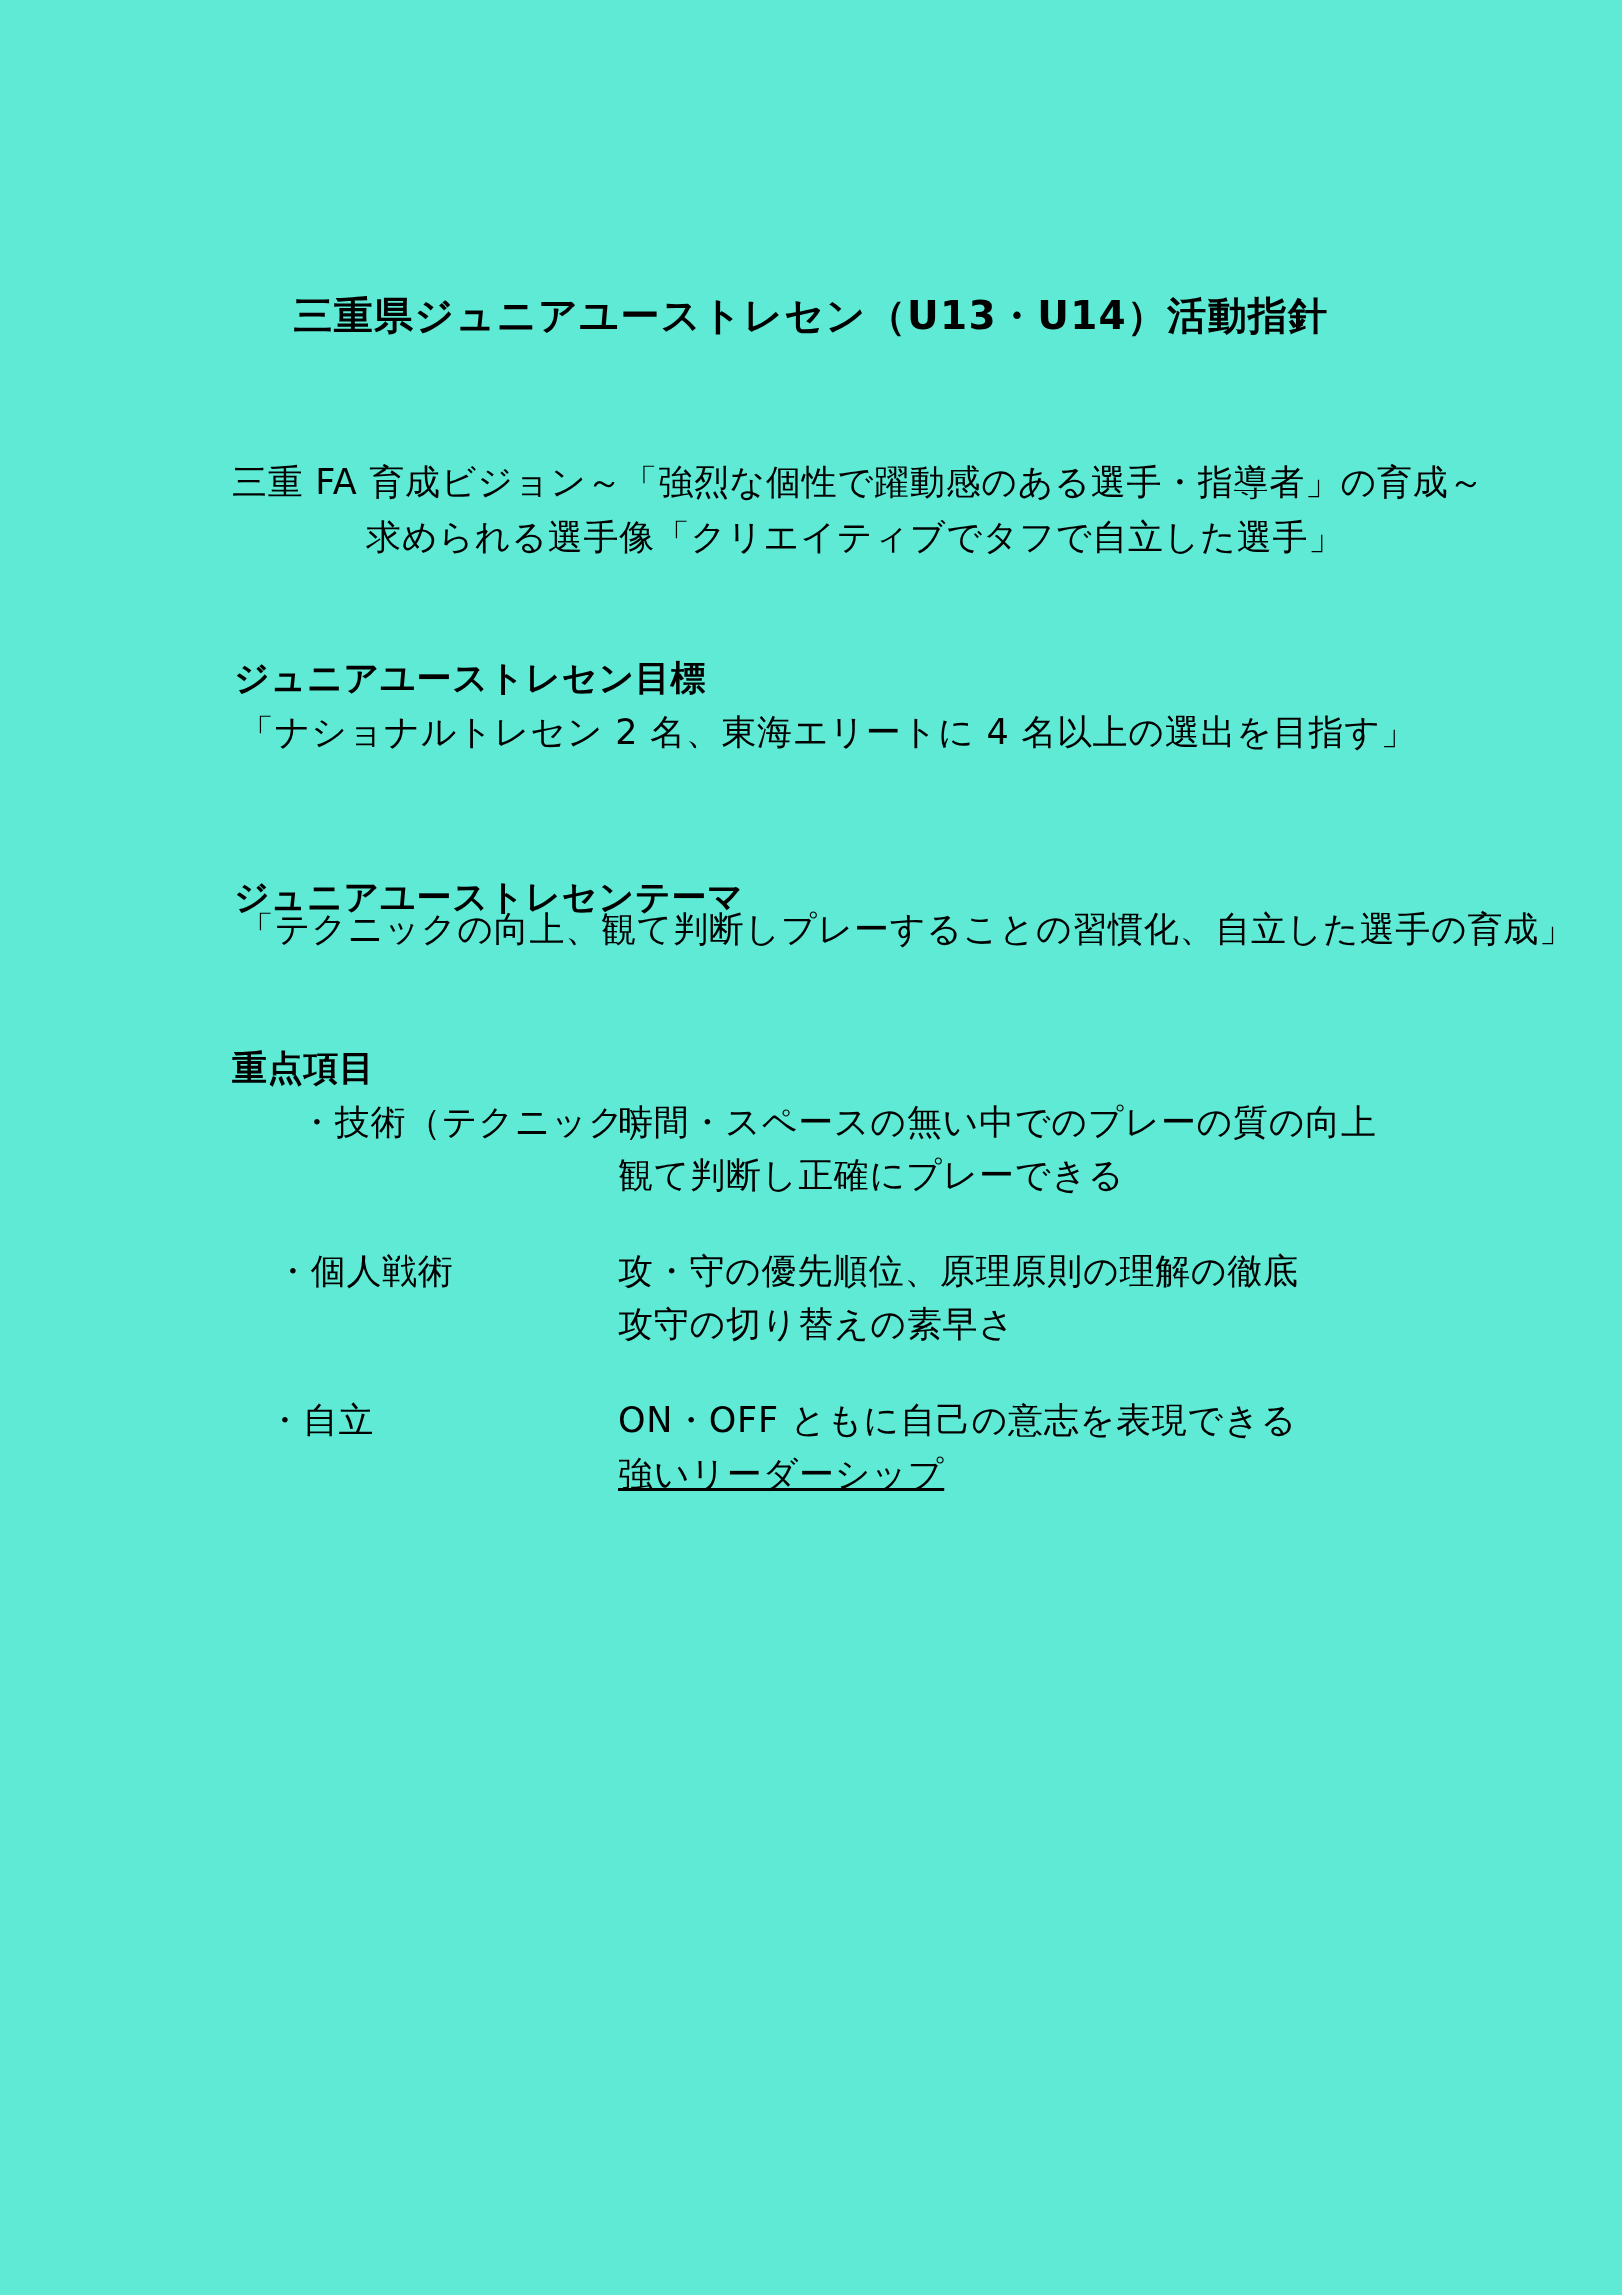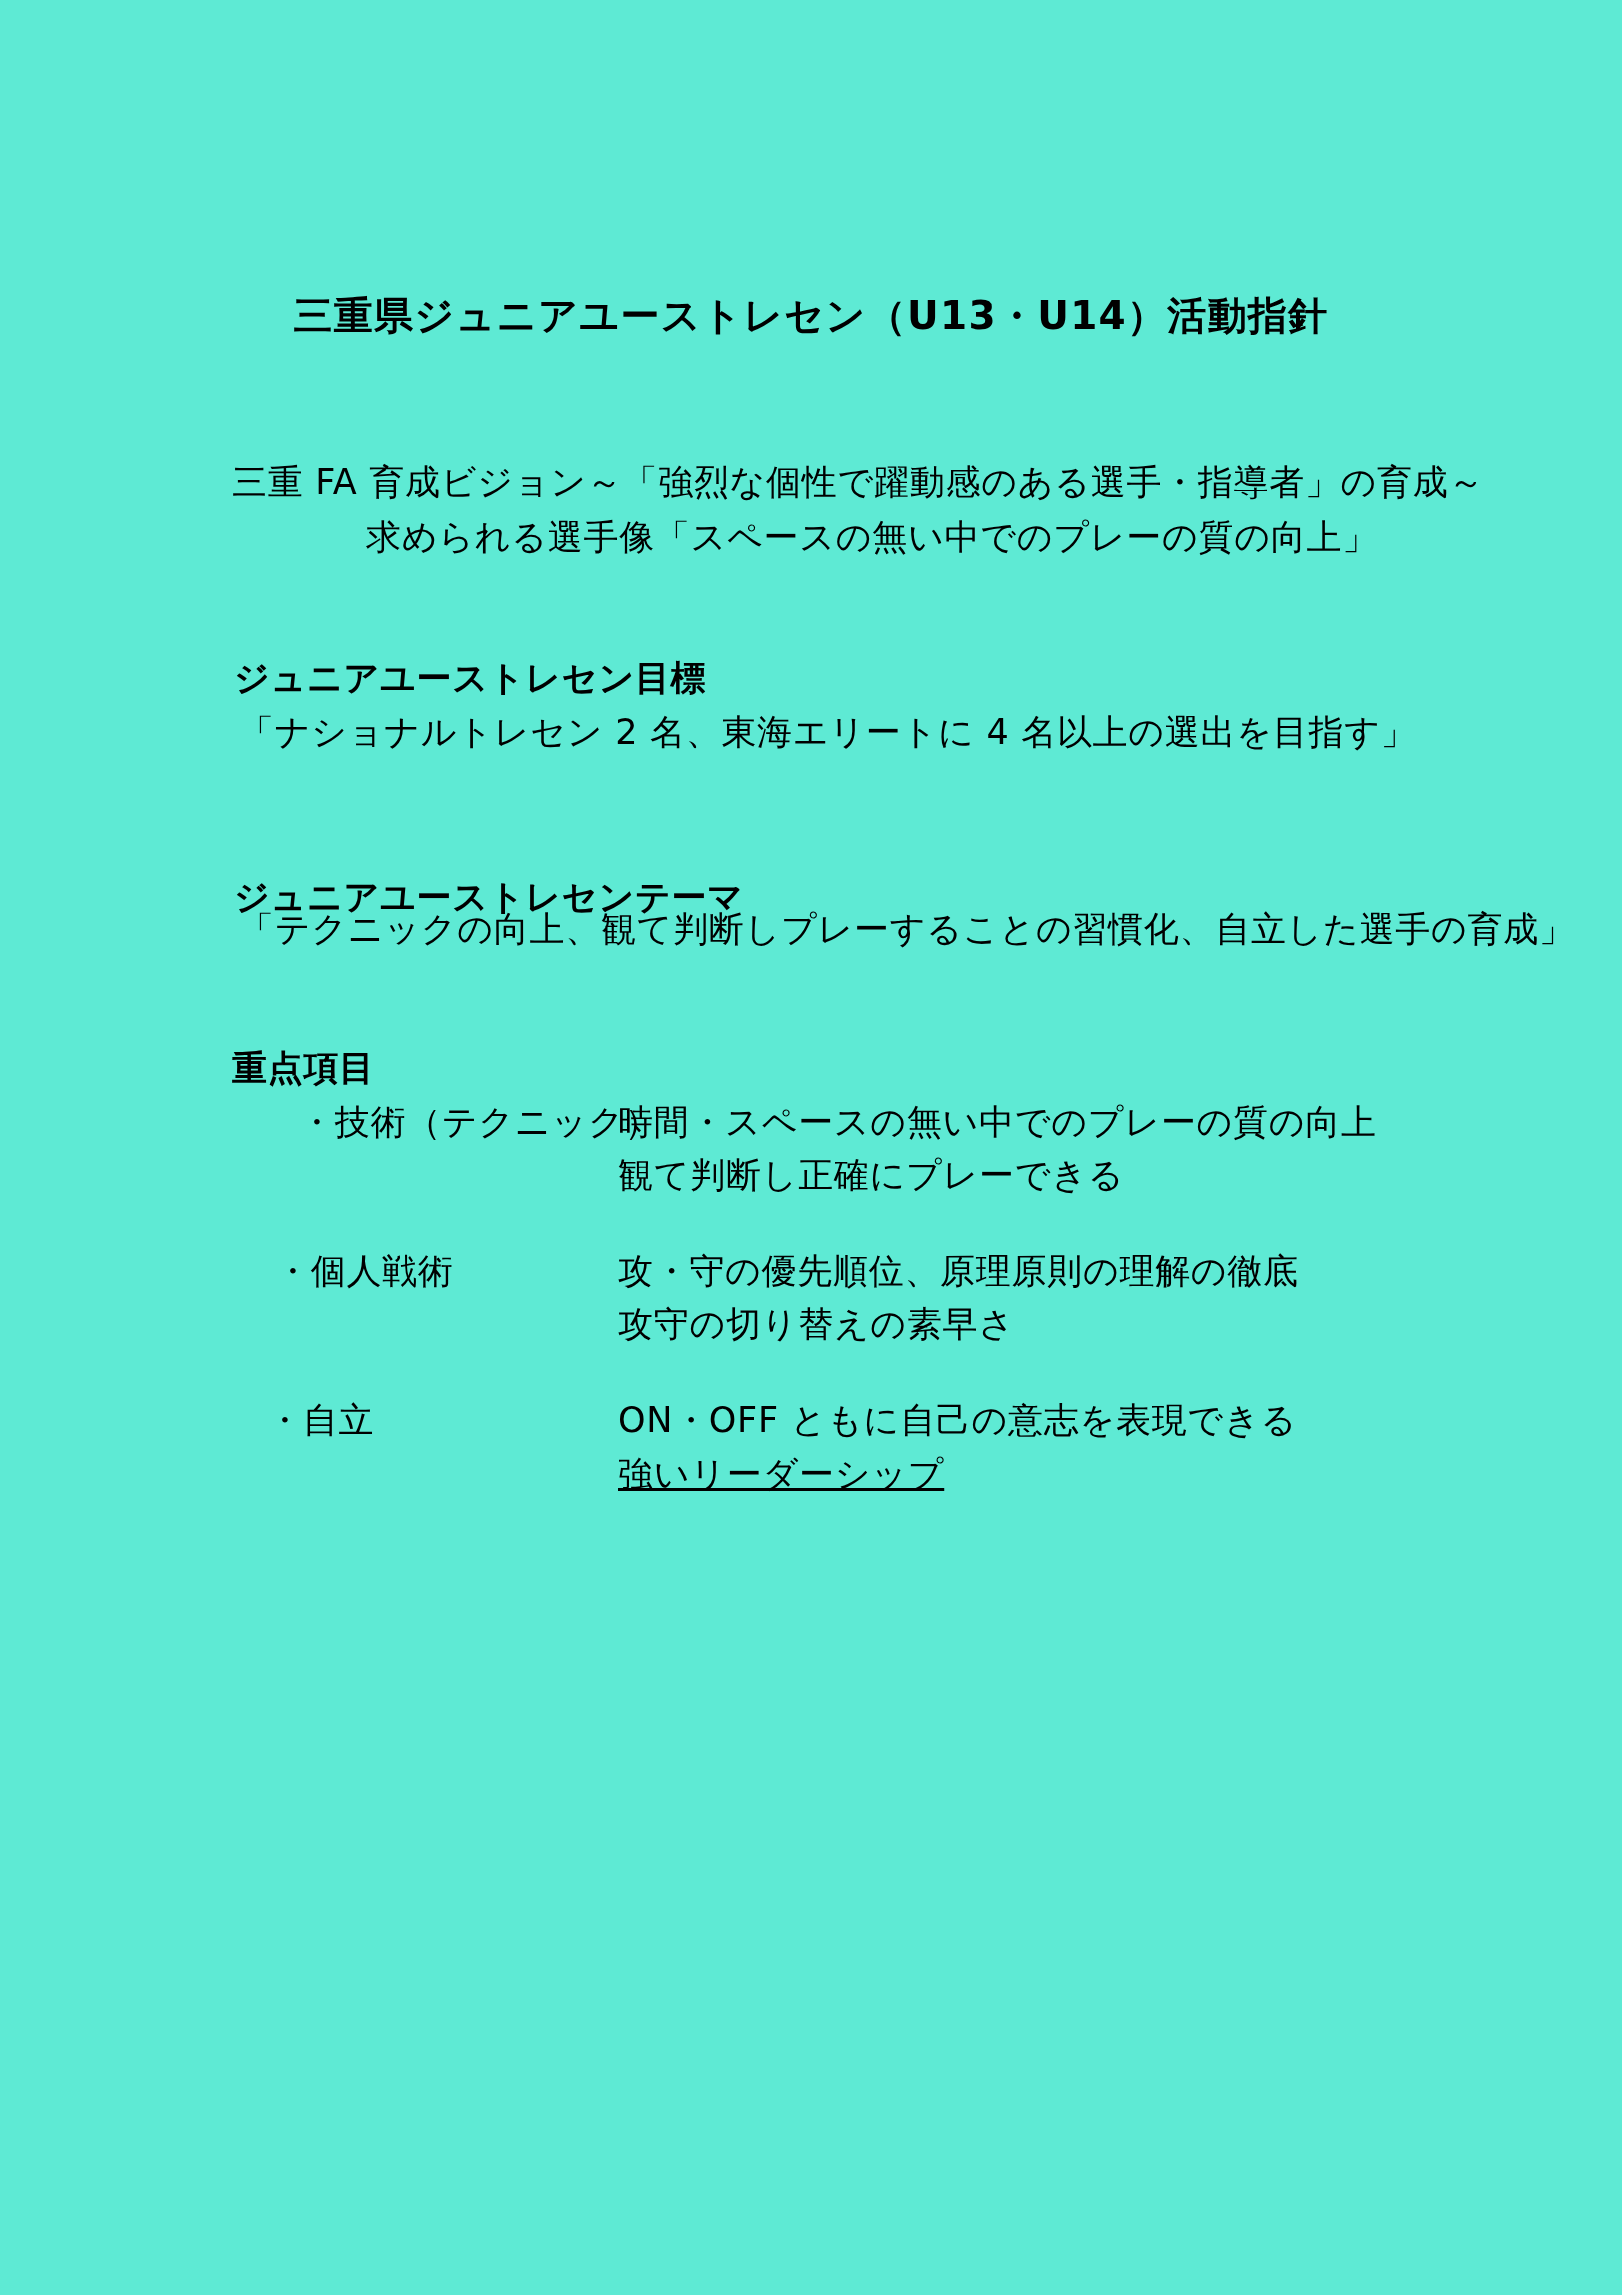--- a/index.html
+++ b/index.html
@@ -41,21 +41,21 @@
 </style>
 </head>
 <body>
 
 <div class="page">
 
   <div class="line title" style="top:296px;">三重県ジュニアユーストレセン（U13・U14）活動指針</div>
 
   <div>
     <div class="line" style="top:465px; left:232px;">三重 FA 育成ビジョン～「強烈な個性で躍動感のある選手・指導者」の育成～</div>
-    <div class="line" style="top:520px; left:366px;">求められる選手像「スペースの無い中でのプレーの質の向上」</div>
+    <div class="line" style="top:520px; left:366px;">求められる選手像「クリエイティブでタフで自立した選手」</div>
   </div>
 
   <div>
     <div class="line heading" style="top:661px; left:234px;">ジュニアユーストレセン目標</div>
     <div class="line" style="top:715px; left:239px;">「ナショナルトレセン 2 名、東海エリートに 4 名以上の選出を目指す」</div>
   </div>
 
   <div>
     <div class="line heading" style="top:880px; left:234px;">ジュニアユーストレセンテーマ</div>
     <div class="line" style="top:912px; left:239px;">「テクニックの向上、観て判断しプレーすることの習慣化、自立した選手の育成」</div>

